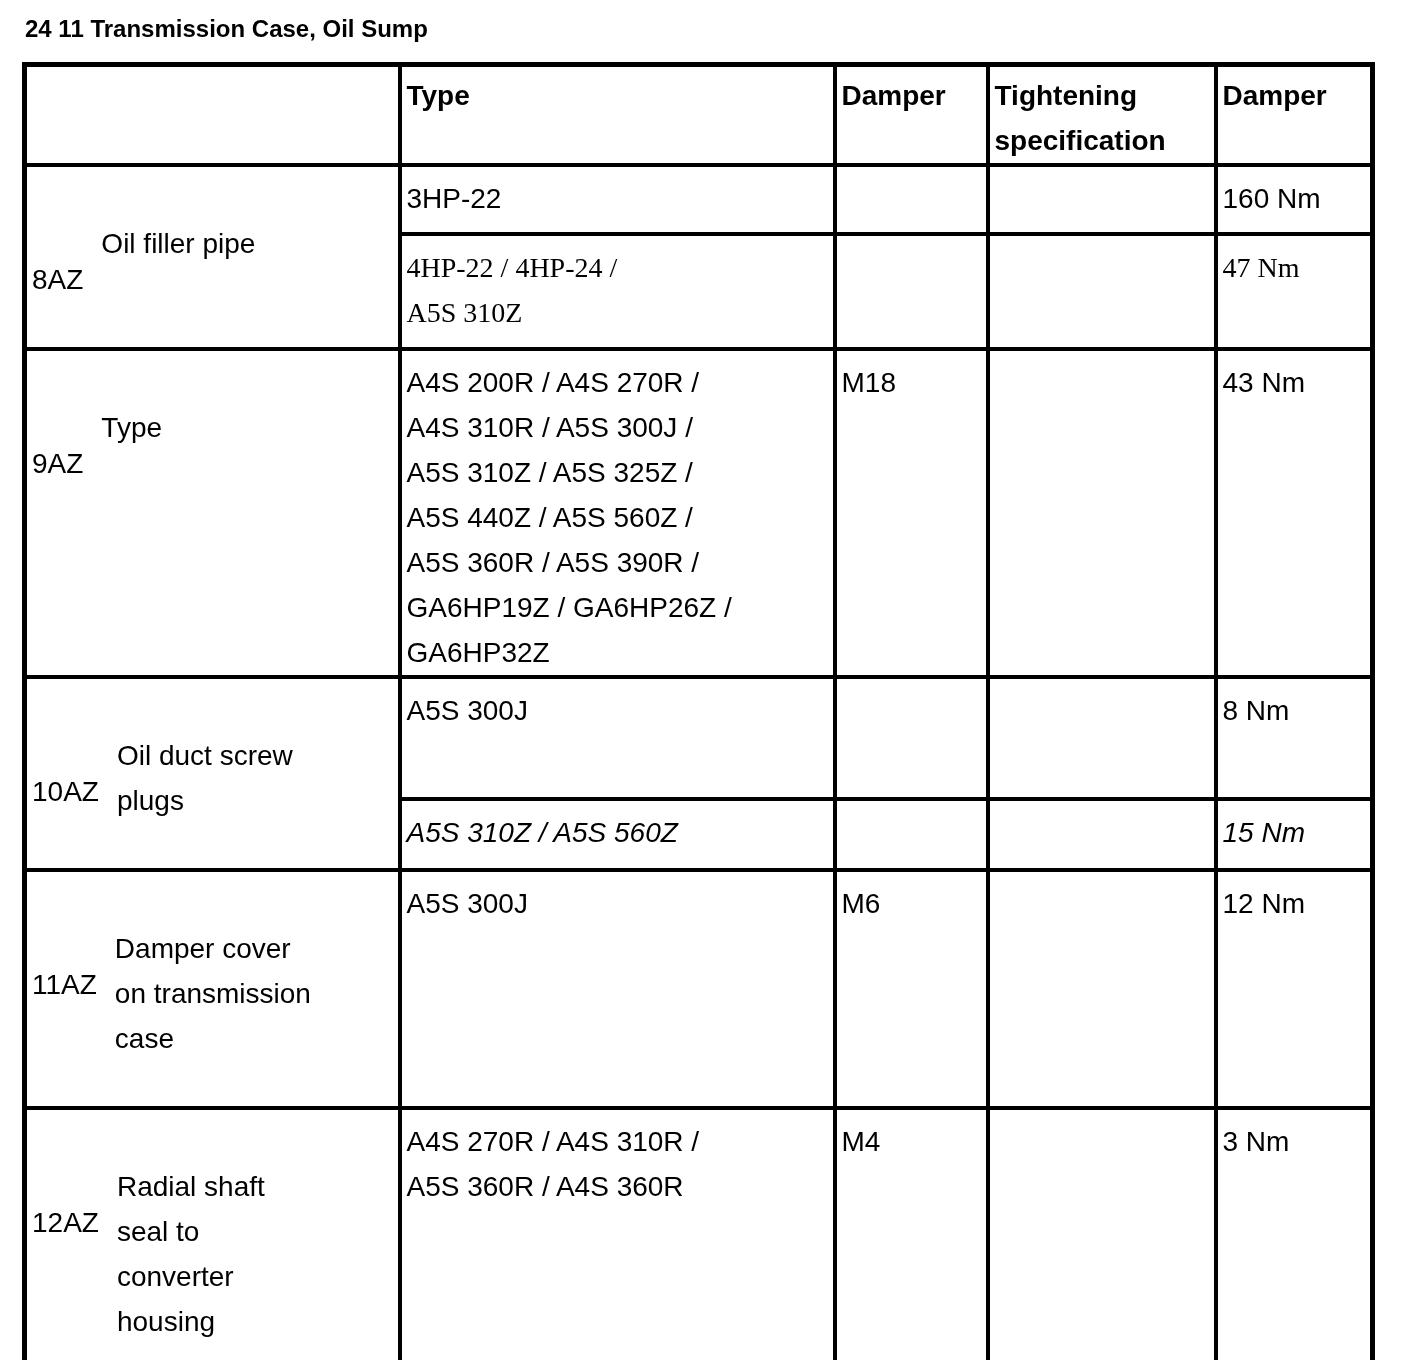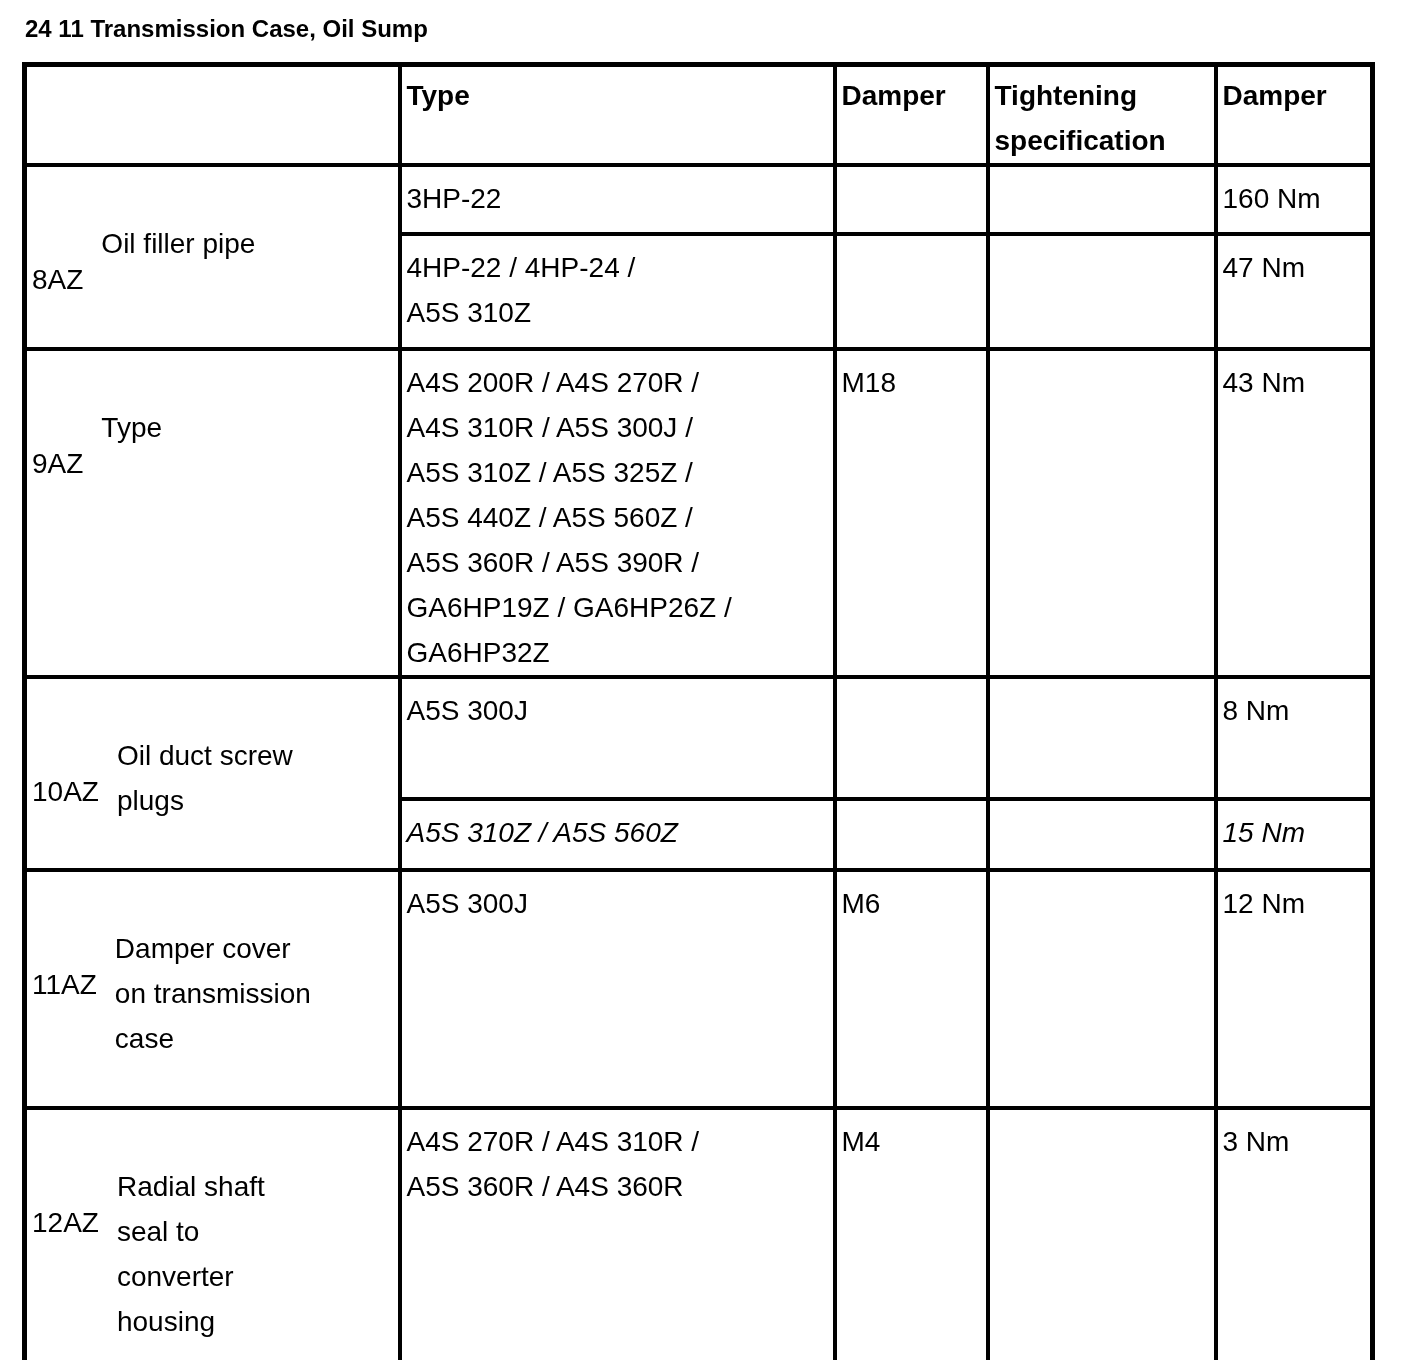--- a/index.html
+++ b/index.html
@@ -26,21 +26,21 @@
   }
   table.spec th{font-weight:bold;padding-top:6px;}
   th.h-type{padding-left:18px;}
   th.h-thread{padding-left:24px;}
   th.h-tight{padding-left:8px;}
   th.h-measure{padding-left:22px;}
   td.item-cell{padding-left:4px;}
   .item{display:flex;align-items:flex-start;gap:18px;}
   .row-id{white-space:nowrap;margin-top:36px;}
   .row-desc{white-space:pre-line;}
-  tr.r1{height:90px;}  tr.r2{height:62px;}  tr.r3{height:101px;}
+  tr.r1{height:90px;}  tr.r2{height:62px;}  tr.r3{height:101px;font-family:Liberation Serif, serif;}
   tr.r4{height:325px;} tr.r5{height:100px;} tr.r6{height:57px;font-style:italic;}
   tr.r7{height:148px;} tr.r8{height:192px;}
 </style>
 </head>
 <body>
 
 <div class="page-title">24 11 Transmission Case, Oil Sump</div>
 
 <table class="spec">
   <colgroup>

